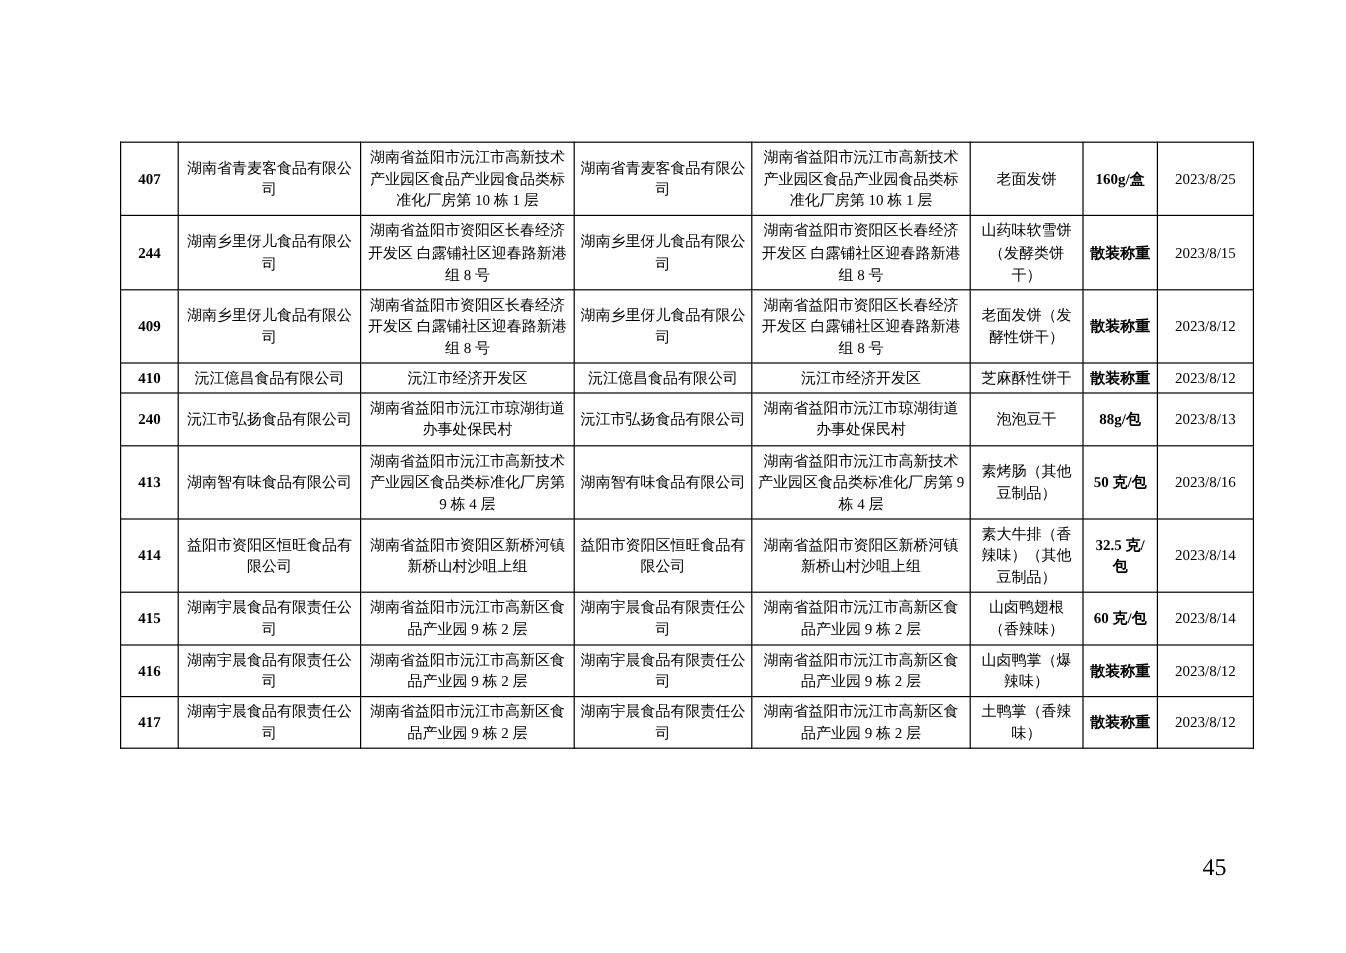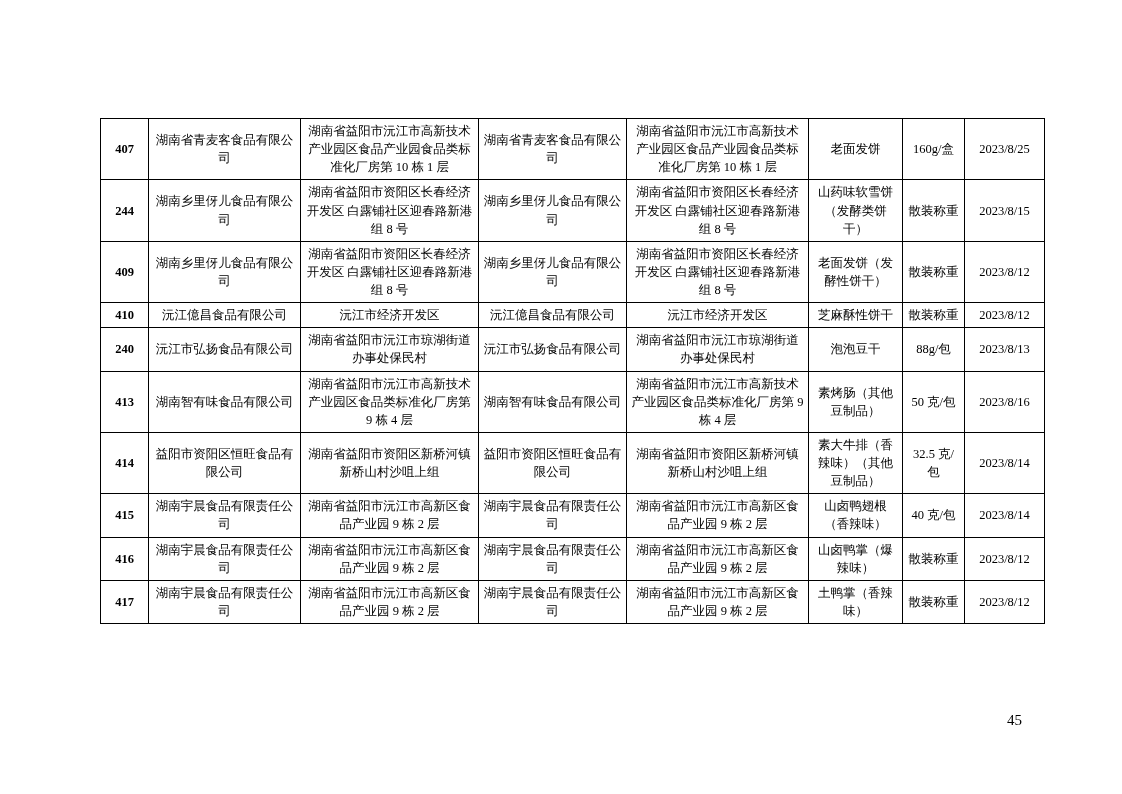--- a/index.html
+++ b/index.html
@@ -39,33 +39,33 @@
     line-height: 1.45;
     font-family: "Liberation Serif", "DejaVu Serif", serif;
     word-break: break-all;
   }
   .c-idx   { width: 48px; font-weight: bold; }
   .c-name  { width: 152px; }
   .c-addr  { width: 178px; }
   .c-name2 { width: 148px; }
   .c-addr2 { width: 182px; }
   .c-prod  { width: 94px; }
-  .c-spec  { width: 62px; }
+  .c-spec  { width: 62px; font-weight: bold; }
   .c-date  { width: 80px; }
 
   .doc-table td.c-idx,
   .doc-table td.c-date {
     word-break: keep-all;
   }
 
   .page-number {
     position: absolute;
     right: 100px;
     top: 712px;
-    font-size: 15px;
+    font-size: 20px;
     font-family: "Liberation Serif", "DejaVu Serif", serif;
   }
 </style>
 </head>
 <body>
 
 <div class="page">
 
   <table class="doc-table">
     <colgroup>
@@ -158,21 +158,21 @@
         <td class="c-date">2023/8/14</td>
       </tr>
 
       <tr>
         <td class="c-idx">415</td>
         <td class="c-name">湖南宇晨食品有限责任公司</td>
         <td class="c-addr">湖南省益阳市沅江市高新区食品产业园 9 栋 2 层</td>
         <td class="c-name2">湖南宇晨食品有限责任公司</td>
         <td class="c-addr2">湖南省益阳市沅江市高新区食品产业园 9 栋 2 层</td>
         <td class="c-prod">山卤鸭翅根（香辣味）</td>
-        <td class="c-spec">40 克/包</td>
+        <td class="c-spec">60 克/包</td>
         <td class="c-date">2023/8/14</td>
       </tr>
 
       <tr>
         <td class="c-idx">416</td>
         <td class="c-name">湖南宇晨食品有限责任公司</td>
         <td class="c-addr">湖南省益阳市沅江市高新区食品产业园 9 栋 2 层</td>
         <td class="c-name2">湖南宇晨食品有限责任公司</td>
         <td class="c-addr2">湖南省益阳市沅江市高新区食品产业园 9 栋 2 层</td>
         <td class="c-prod">山卤鸭掌（爆辣味）</td>

